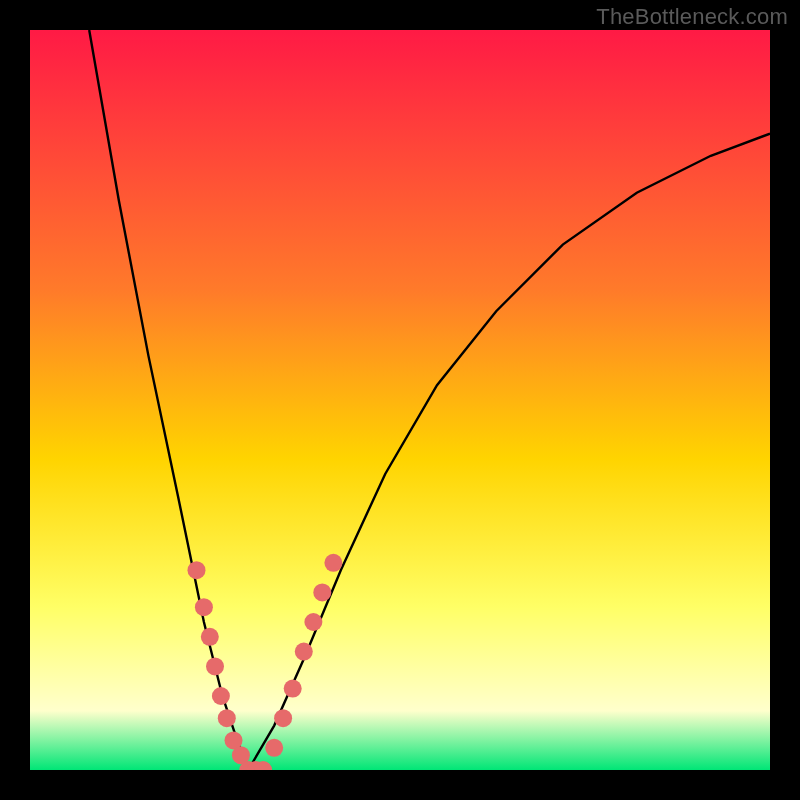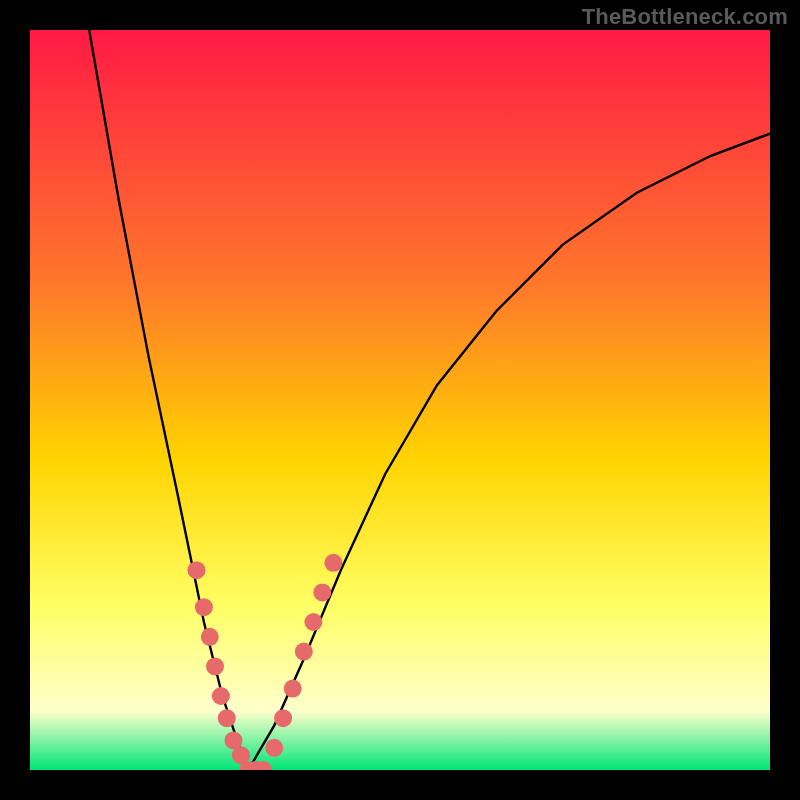--- a/index.html
+++ b/index.html
@@ -24,21 +24,21 @@
     top: 30px;
     width: 740px;
     height: 740px;
   }
   .watermark {
     position: absolute;
     top: 4px;
     right: 12px;
     color: #5a5a5a;
     font-size: 22px;
-    font-weight: 700;
+    font-weight: 400;
     letter-spacing: 0.2px;
   }
   svg { display: block; }
 </style>
 </head>
 <body>
 
 <div class="frame">
 
   <div class="watermark">TheBottleneck.com</div>

